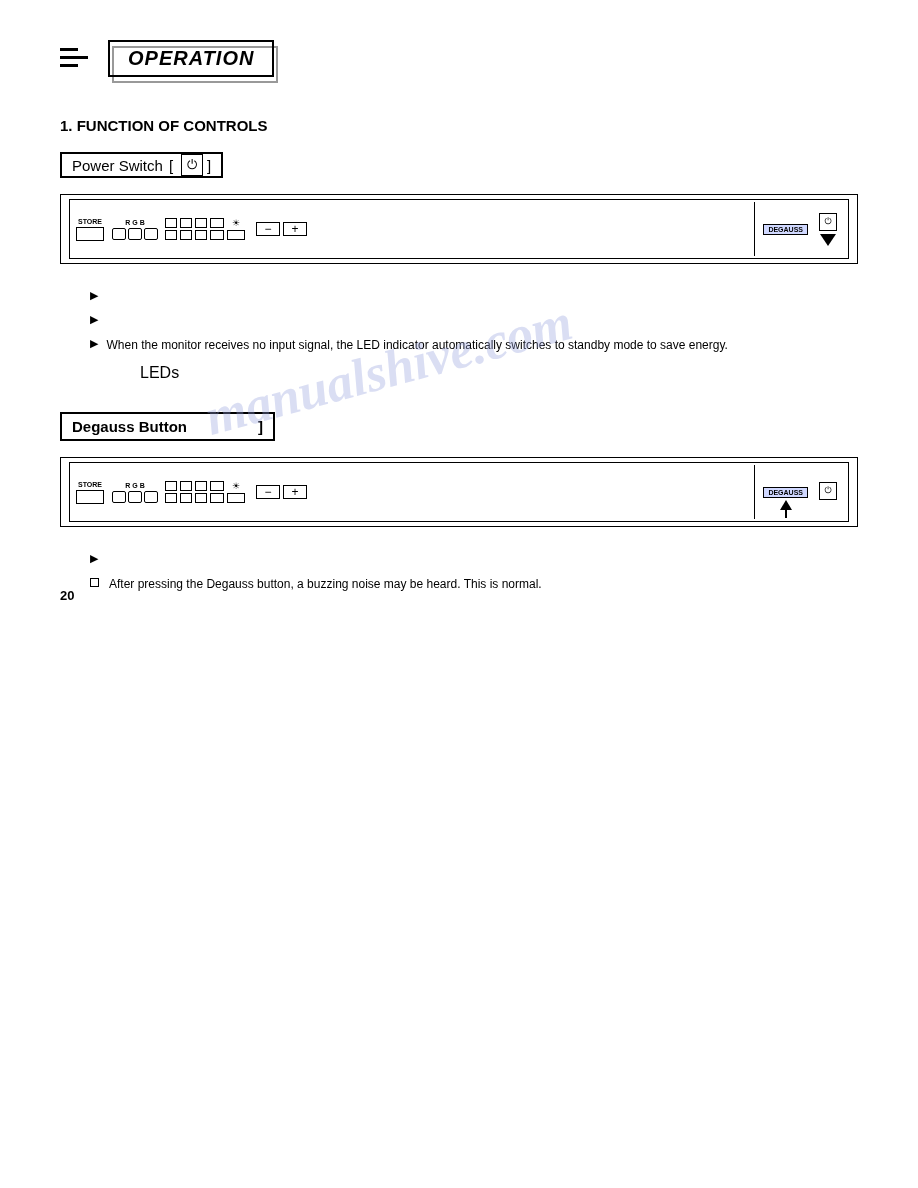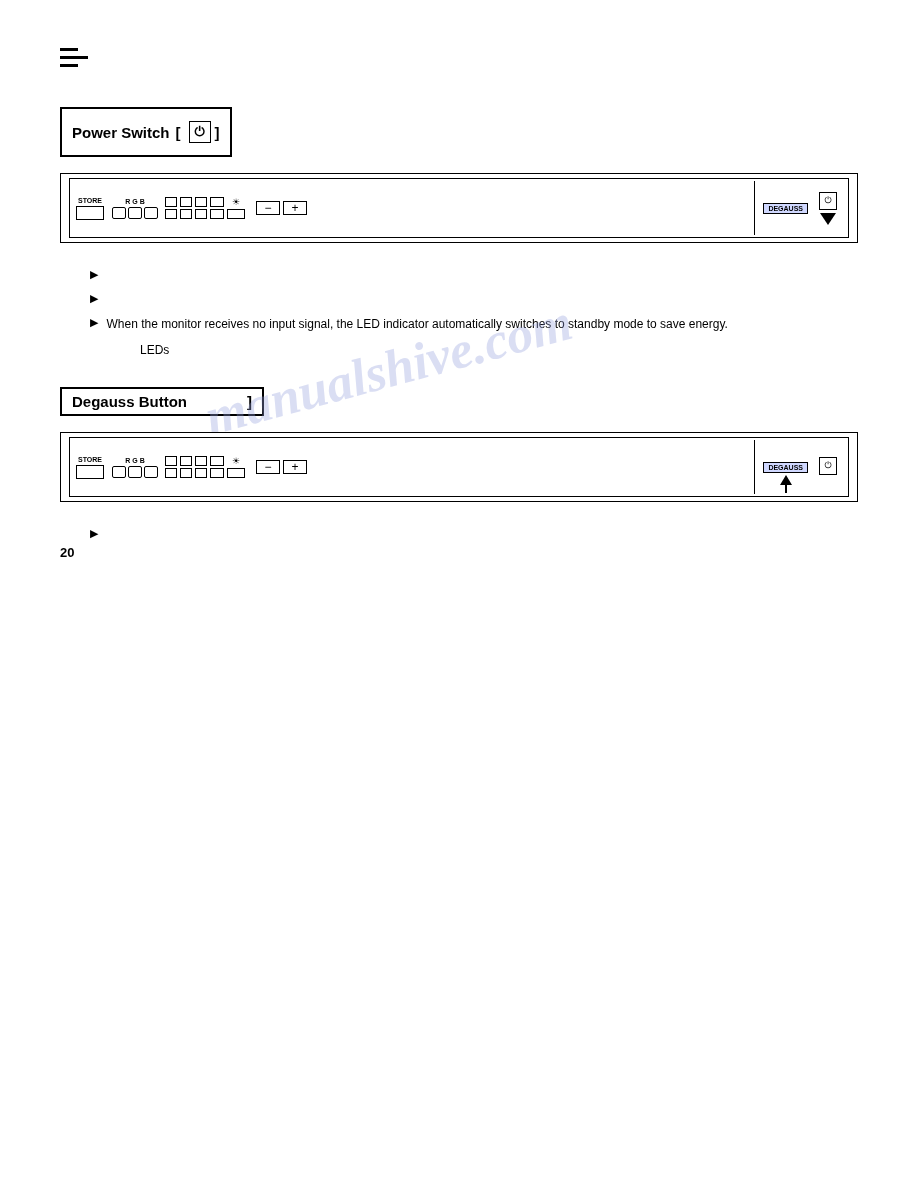--- a/index.html
+++ b/index.html
@@ -72,24 +72,24 @@
       font-weight: bold;
       margin-bottom: 18px;
       margin-top: 20px;
     }
 
     
     .control-label-box {
       display: inline-flex;
       align-items: center;
       border: 2px solid #000;
-      padding: 12px 10px;
+      padding: 0 10px;
       margin-bottom: 8px;
       font-size: 15px;
-      font-weight: bold;
+      font-weight: normal;
     }
 
     .control-label-box .icon-power {
       display: inline-flex;
       align-items: center;
       justify-content: center;
       border: 1.5px solid #000;
       width: 22px;
       height: 22px;
       margin-left: 8px;
@@ -226,33 +226,34 @@
       flex-shrink: 0;
     }
 
     .bullet-text {
       font-size: 12px;
       line-height: 1.5;
     }
 
     .leds-text {
       margin-left: 80px;
-      font-size: 12px;
+      font-size: 16px;
       margin-top: 2px;
     }
 
     
     .degauss-label-box {
       display: inline-flex;
       align-items: center;
       border: 2px solid #000;
       padding: 4px 10px;
       margin-bottom: 8px;
       font-size: 15px;
       font-weight: bold;
+      gap: 11px;
     }
 
     
     .watermark {
       position: absolute;
       top: 340px;
       left: 200px;
       font-size: 52px;
       color: rgba(150, 160, 220, 0.35);
       font-style: italic;
@@ -290,22 +291,26 @@
 <div class="page">
 
   <div class="watermark">manualshive.com</div>
 
   <div class="header-section">
     <div class="sidebar-lines">
       <div class="sidebar-line"></div>
       <div class="sidebar-line"></div>
       <div class="sidebar-line"></div>
     </div>
-  </div>
-
+    <div class="operation-box">
+      <span class="operation-title">OPERATION</span>
+    </div>
+  </div>
+
+  <div class="section-heading">1. FUNCTION OF CONTROLS</div>
 
   <div style="margin-bottom: 8px;">
     <div class="control-label-box">
       <span>Power  Switch</span>
       <span style="margin-left:6px;">[</span>
       <div class="icon-power">
         <span>⏻</span>
       </div>
       <span style="margin-left:4px;">]</span>
     </div>
@@ -471,16 +476,20 @@
       </div>
     </div>
   </div>
 
   <div class="bullet-list">
     <div class="bullet-item">
       <span class="bullet-arrow">▶</span>
     </div>
   </div>
 
+  <div style="margin-left: 30px; margin-top: 10px; display:flex; align-items:flex-start;">
+    <div class="sq-bullet"></div>
+    <span class="bullet-text">After pressing the Degauss button, a buzzing noise may be heard. This is normal.</span>
+  </div>
 
   <div class="page-number">20</div>
 
 </div>
 
 </body></html>

